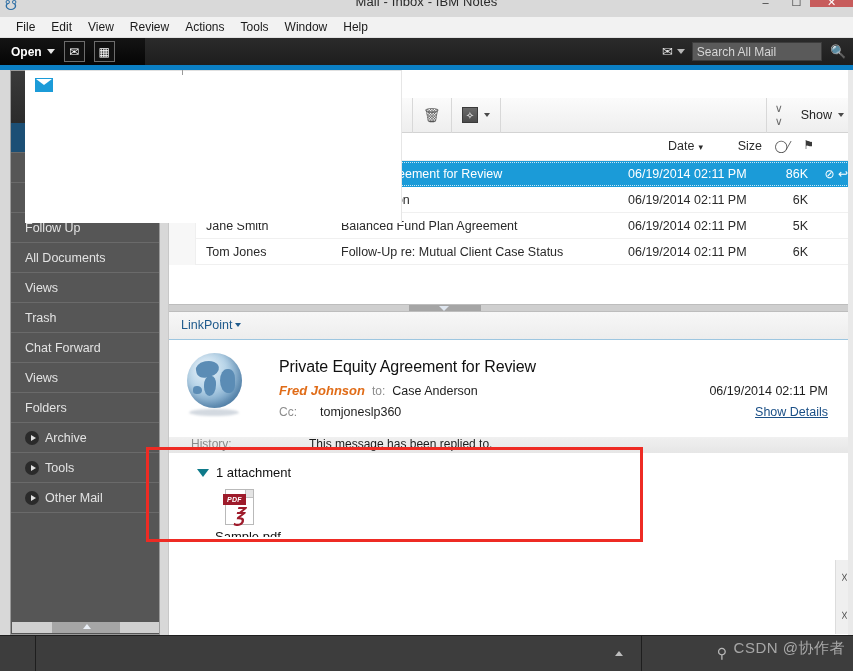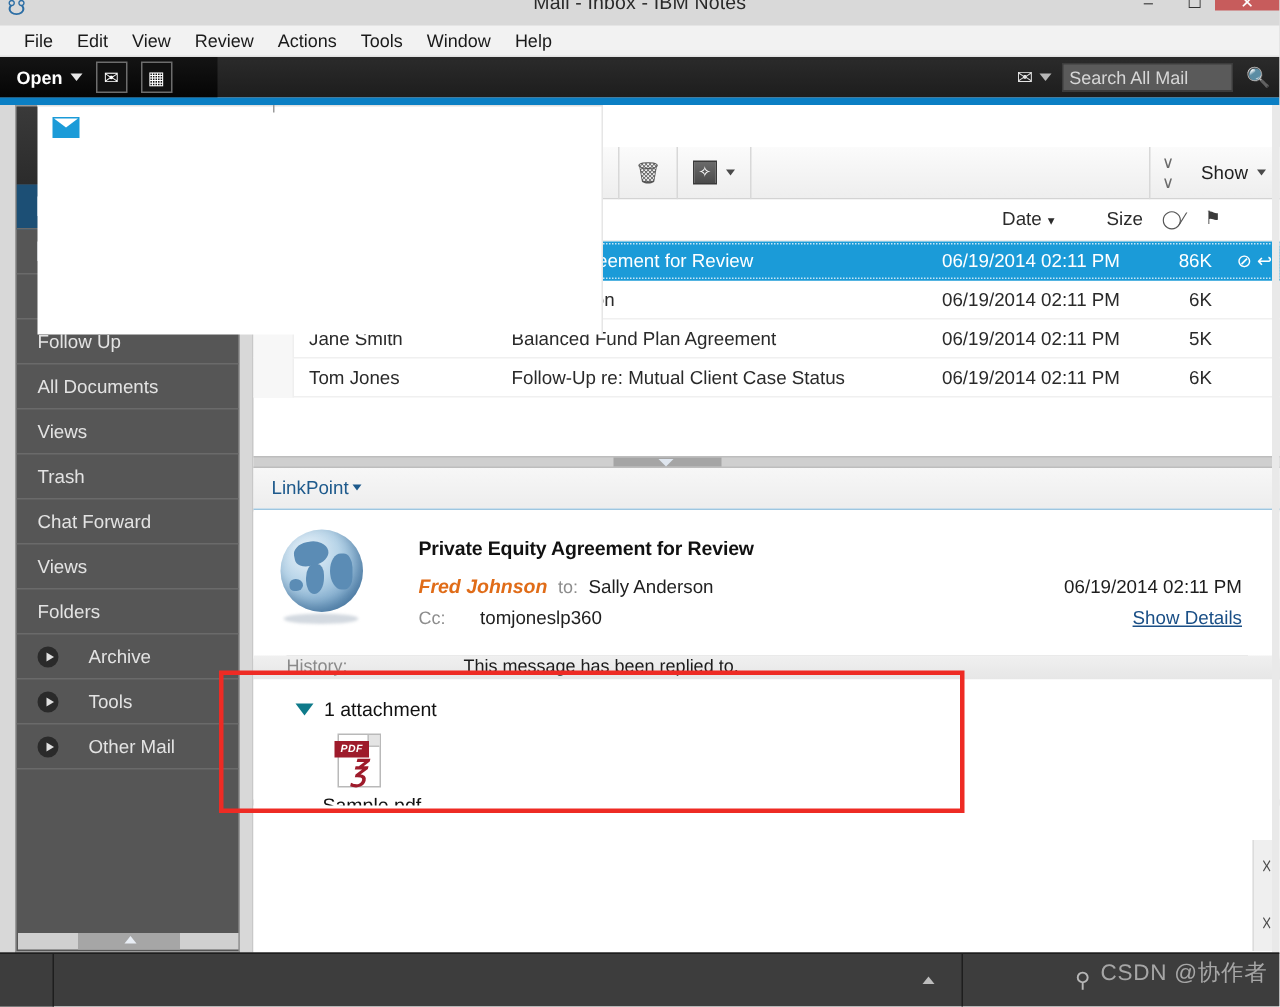--- a/index.html
+++ b/index.html
@@ -72,21 +72,21 @@
     position: absolute; right: 6px; top: 0; height: 27px;
     display: flex; align-items: center; gap: 4px;
   }
   .ab-mailico { color: #e4e4e4; font-size: 13px; cursor: pointer; }
   .ab-caret {
     width: 0; height: 0; border-left: 4px solid transparent;
     border-right: 4px solid transparent; border-top: 5px solid #b7b7b7;
     margin-right: 3px; cursor: pointer;
   }
   .search-input {
-    width: 114px; height: 19px; background: #5a5a5a; border: 1px solid #3c3c3c;
+    width: 130px; height: 19px; background: #5a5a5a; border: 1px solid #3c3c3c;
     color: #e5e5e5; font-size: 12px; padding: 0 4px;
     font-family: "Liberation Sans", sans-serif;
   }
   .search-input::placeholder { color: #d6d6d6; }
   .search-go { color: #e8e8e8; font-size: 13px; margin-left: 5px; cursor: pointer; font-weight: bold; }
 
   
   .blue-strip {
     position: absolute; left: 0; top: 65px; width: 853px; height: 5px;
     background: #0b7fc4;
@@ -111,21 +111,21 @@
     position: absolute; left: 0; top: 82px; width: 150px; height: 30px;
     border-bottom: 1px solid #6a6a6a;
   }
   .sb-row2 .blk { position: absolute; left: 14px; top: 8px; width: 10px; height: 13px; background: #eaf3f9; }
   .sb-list { position: absolute; left: 0; top: 112px; width: 150px; }
   .sb-item {
     height: 30px; line-height: 30px; padding-left: 14px;
     font-size: 12.5px; color: #e3e3e3; border-bottom: 1px solid #6a6a6a;
     cursor: pointer; white-space: nowrap; overflow: hidden;
   }
-  .sb-item.has-arrow { padding-left: 14px; display: flex; align-items: center; gap: 20px; }
+  .sb-item.has-arrow { padding-left: 14px; display: flex; align-items: center; gap: 6px; }
   .arrow-disc {
     width: 14px; height: 14px; border-radius: 50%; background: #2a2a2a;
     display: inline-flex; align-items: center; justify-content: center;
     flex: 0 0 14px;
   }
   .arrow-disc span {
     width: 0; height: 0; border-top: 3.5px solid transparent;
     border-bottom: 3.5px solid transparent; border-left: 5px solid #e0e0e0;
     margin-left: 2px;
   }
@@ -259,21 +259,21 @@
   }
   .globe .l1 { left: 9px;  top: 8px;  width: 23px; height: 16px; transform: rotate(-12deg); }
   .globe .l2 { left: 17px; top: 23px; width: 12px; height: 20px; border-radius: 50% 40% 60% 50%; }
   .globe .l3 { left: 33px; top: 16px; width: 15px; height: 24px; border-radius: 55% 45% 40% 60%; }
   .globe .l4 { left: 6px;  top: 33px; width: 9px;  height: 8px; }
   .globe-shadow {
     position: absolute; left: 20px; top: 68px; width: 50px; height: 7px;
     border-radius: 50%; background: rgba(120,140,160,.33); filter: blur(1px);
   }
   .msg-subject {
-    position: absolute; left: 110px; top: 17px; font-size: 13px; font-weight: bold;
+    position: absolute; left: 110px; top: 17px; font-size: 16px; font-weight: normal;
     color: #111; letter-spacing: -.1px;
   }
   .msg-from {
     position: absolute; left: 110px; top: 42px; font-size: 13px;
     display: flex; align-items: baseline; gap: 7px;
   }
   .from-name { color: #e06c18; font-weight: bold; cursor: pointer; font-style: italic; }
   .to-lbl { color: #8d8d8d; font-size: 12px; }
   .to-name { color: #1e1e1e; font-size: 12.5px; }
   .msg-cc {
@@ -595,21 +595,21 @@
           <i class="land l3"></i>
           <i class="land l4"></i>
       </div>
       <div class="globe-shadow"></div>
 
       <div class="msg-subject">Private Equity Agreement for Review</div>
 
       <div class="msg-from">
         <span class="from-name">Fred Johnson</span>
         <span class="to-lbl">to:</span>
-        <span class="to-name">Sally Anderson</span>
+        <span class="to-name">Case Anderson</span>
       </div>
 
       <div class="msg-cc">
         <span class="cc-lbl">Cc:</span>
         <span class="cc-val">tomjoneslp360</span>
       </div>
 
       <div class="msg-date">06/19/2014 02:11 PM</div>
       <div class="show-details">Show Details</div>
       <div class="head-rule"></div>

